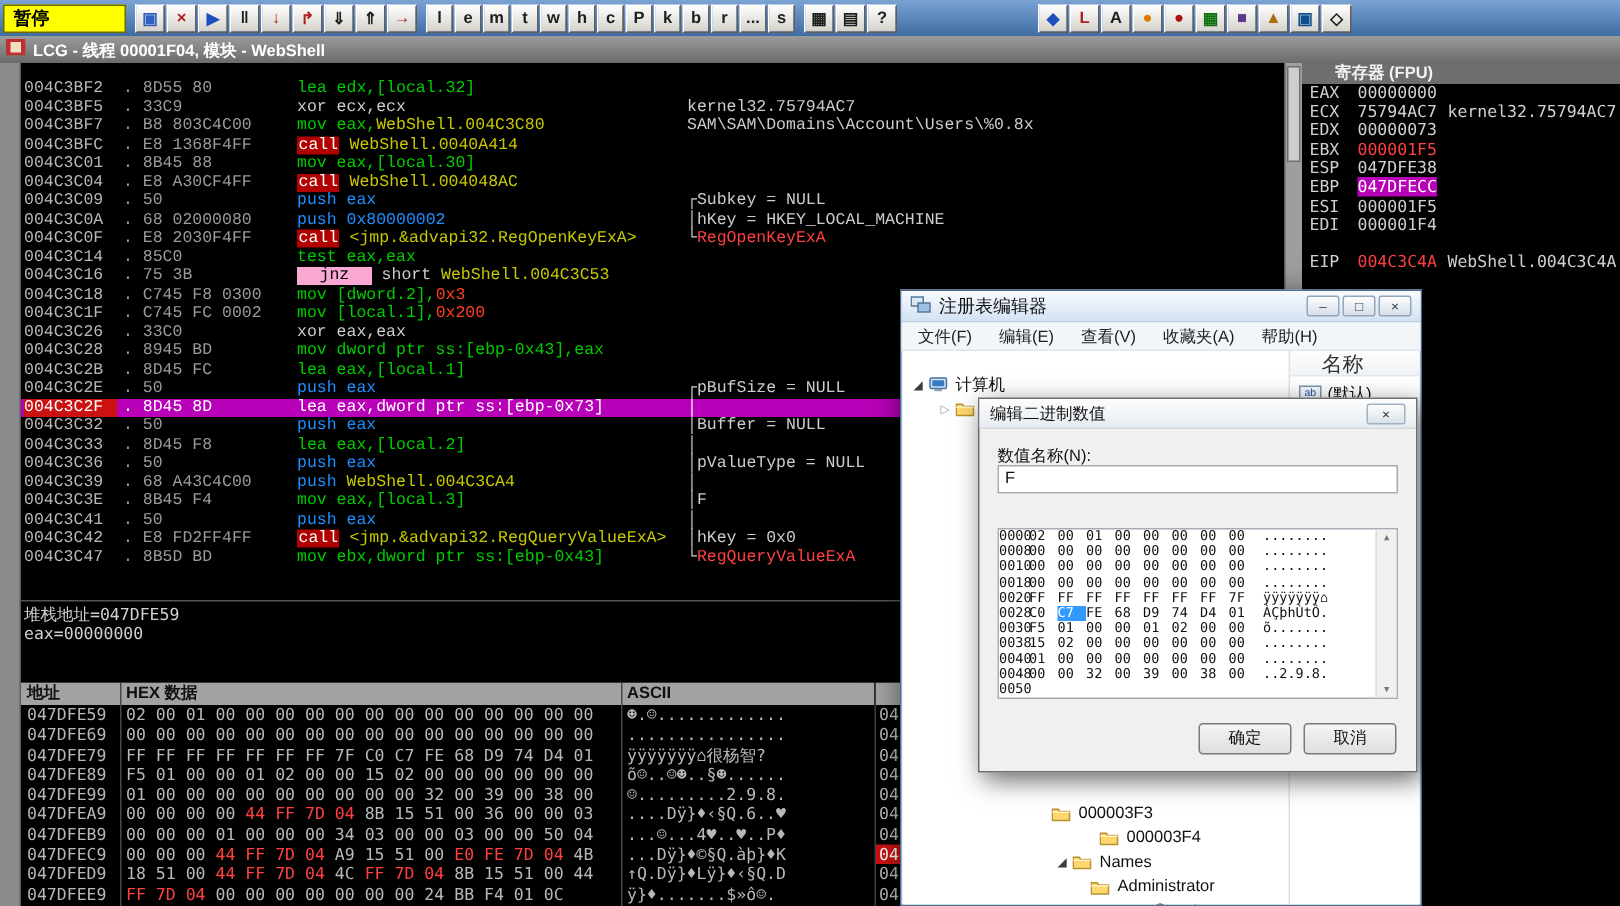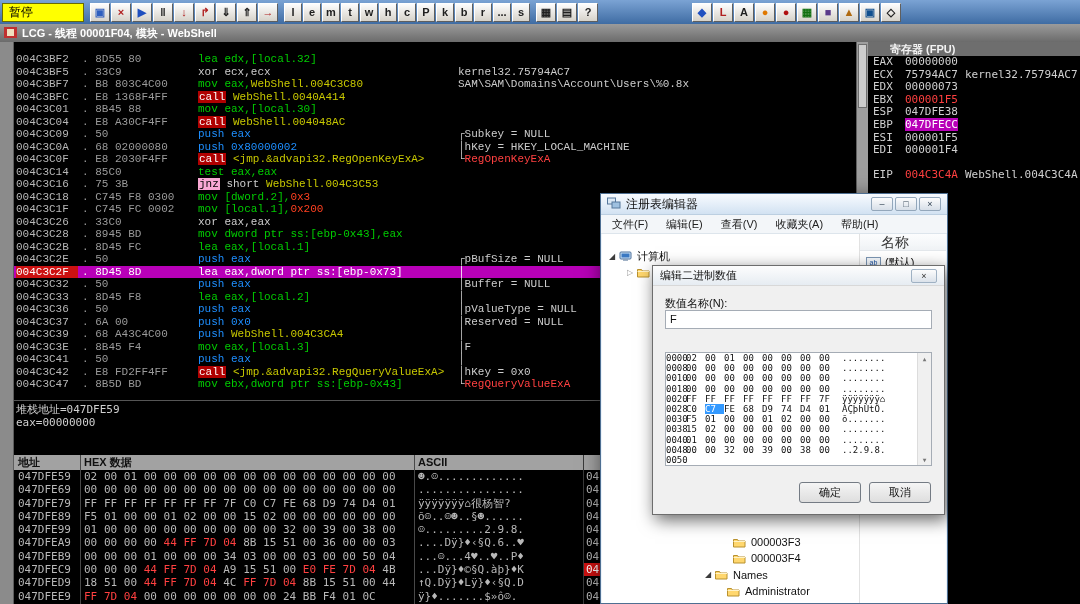--- a/index.html
+++ b/index.html
@@ -5,21 +5,21 @@
   *{box-sizing:border-box;margin:0;padding:0}
   html,body{background:#2a2a2a}
   .screen{position:relative;width:1080px;height:604px;overflow:hidden;background:#4a4a4a;
           font-family:"Liberation Sans",sans-serif;cursor:default}
   .mono{font-family:"DejaVu Sans Mono",monospace;font-size:11px}
 
   
   .toolbar{position:absolute;left:0;top:0;width:1080px;height:24px;
            background:linear-gradient(#7ba3d4,#3f6ca3);display:flex;align-items:center;padding:2px 2px;gap:6px}
   .status-box{width:82px;height:19px;background:#ffff00;border:1px solid #6a6a00;color:#000;
-              font-size:12px;font-weight:normal;line-height:17px;padding-left:6px}
+              font-size:12px;font-weight:bold;line-height:17px;padding-left:6px}
   .tb-group{display:flex;gap:1px}
   .tbtn{width:20px;height:19px;background:linear-gradient(#fdfdfd,#d6d2ca);
         border:1px solid;border-color:#ffffff #5f5f5f #5f5f5f #ffffff;
         font-size:11px;font-weight:bold;display:flex;align-items:center;justify-content:center;color:#202020}
   .lbtn{width:18px}
   .tb-right{margin-left:88px}
 
   
   .mdi-bar{position:absolute;left:0;top:24px;width:1080px;height:18px;
            background:linear-gradient(#9b9b9b,#6b6b6b);color:#fff;font-size:11px;font-weight:bold;
@@ -30,21 +30,21 @@
   
   .disasm{position:absolute;left:14px;top:42px;width:842px;height:358px;background:#000;overflow:hidden;padding-top:11px}
   .drow{position:relative;height:12.5px;line-height:12.5px;font-family:Liberation Mono, monospace;font-size:11px;white-space:pre}
   .daddr{position:absolute;left:2px;width:62px;color:#b8b8b8}
   .dhex{position:absolute;left:68px;width:114px;color:#9a9a9a}
   .dasm{position:absolute;left:184px;width:258px}
   .dcmt{position:absolute;left:444px}
   .tk-g{color:#00cc00}.tk-w{color:#cccccc}.tk-c{color:#1e8fff}.tk-y{color:#c8c800}
   .tk-n{color:#ff4020}.tk-r{color:#ff4040}
   .tk-cb{background:#b00000;color:#fff;padding:0 1px}
-  .tk-jb{background:#f9a8d4;color:#000;padding:0 1px}
+  .tk-jb{background:#f9a8d4;color:#000;padding:0 15px}
   .tk-sel{color:#fff}
   .dsel{background:#b800b8}
   .dsel .daddr{background:#cc1111;color:#fff}
   .dsel .dhex{color:#fff}
   .dsel .tk-w{color:#fff}
 
   .vscroll{position:absolute;left:856px;top:42px;width:12px;height:358px;background:#9e9e9e;border-left:1px solid #606060}
   .vthumb{margin:2px 1px;height:64px;background:#cdcdcd;border:1px solid #6e6e6e}
 
   
@@ -206,21 +206,20 @@
         <div class="drow"><span class="daddr">004C3C18</span><span class="dhex">. C745 F8 0300</span><span class="dasm"><span class="tk-g">mov [dword.2],</span><span class="tk-n">0x3</span></span><span class="dcmt"></span></div>
         <div class="drow"><span class="daddr">004C3C1F</span><span class="dhex">. C745 FC 0002</span><span class="dasm"><span class="tk-g">mov [local.1],</span><span class="tk-n">0x200</span></span><span class="dcmt"></span></div>
         <div class="drow"><span class="daddr">004C3C26</span><span class="dhex">. 33C0</span><span class="dasm"><span class="tk-w">xor eax,eax</span></span><span class="dcmt"></span></div>
         <div class="drow"><span class="daddr">004C3C28</span><span class="dhex">. 8945 BD</span><span class="dasm"><span class="tk-g">mov dword ptr ss:[ebp-0x43],eax</span></span><span class="dcmt"></span></div>
         <div class="drow"><span class="daddr">004C3C2B</span><span class="dhex">. 8D45 FC</span><span class="dasm"><span class="tk-g">lea eax,[local.1]</span></span><span class="dcmt"></span></div>
         <div class="drow"><span class="daddr">004C3C2E</span><span class="dhex">. 50</span><span class="dasm"><span class="tk-c">push eax</span></span><span class="dcmt"><span class="tk-w">┌pBufSize = NULL</span></span></div>
         <div class="drow dsel"><span class="daddr">004C3C2F</span><span class="dhex">. 8D45 8D</span><span class="dasm"><span class="tk-sel">lea eax,dword ptr ss:[ebp-0x73]</span></span><span class="dcmt"><span class="tk-w">│</span></span></div>
         <div class="drow"><span class="daddr">004C3C32</span><span class="dhex">. 50</span><span class="dasm"><span class="tk-c">push eax</span></span><span class="dcmt"><span class="tk-w">│Buffer = NULL</span></span></div>
         <div class="drow"><span class="daddr">004C3C33</span><span class="dhex">. 8D45 F8</span><span class="dasm"><span class="tk-g">lea eax,[local.2]</span></span><span class="dcmt"><span class="tk-w">│</span></span></div>
         <div class="drow"><span class="daddr">004C3C36</span><span class="dhex">. 50</span><span class="dasm"><span class="tk-c">push eax</span></span><span class="dcmt"><span class="tk-w">│pValueType = NULL</span></span></div>
-        <div class="drow"><span class="daddr">004C3C37</span><span class="dhex">. 6A 00</span><span class="dasm"><span class="tk-c">push 0x0</span></span><span class="dcmt"><span class="tk-w">│Reserved = NULL</span></span></div>
         <div class="drow"><span class="daddr">004C3C39</span><span class="dhex">. 68 A43C4C00</span><span class="dasm"><span class="tk-c">push </span><span class="tk-y">WebShell.004C3CA4</span></span><span class="dcmt"><span class="tk-w">│</span></span></div>
         <div class="drow"><span class="daddr">004C3C3E</span><span class="dhex">. 8B45 F4</span><span class="dasm"><span class="tk-g">mov eax,[local.3]</span></span><span class="dcmt"><span class="tk-w">│F</span></span></div>
         <div class="drow"><span class="daddr">004C3C41</span><span class="dhex">. 50</span><span class="dasm"><span class="tk-c">push eax</span></span><span class="dcmt"><span class="tk-w">│</span></span></div>
         <div class="drow"><span class="daddr">004C3C42</span><span class="dhex">. E8 FD2FF4FF</span><span class="dasm"><span class="tk-cb">call</span><span class="tk-w"> </span><span class="tk-y">&lt;jmp.&amp;advapi32.RegQueryValueExA&gt;</span></span><span class="dcmt"><span class="tk-w">│hKey = 0x0</span></span></div>
         <div class="drow"><span class="daddr">004C3C47</span><span class="dhex">. 8B5D BD</span><span class="dasm"><span class="tk-g">mov ebx,dword ptr ss:[ebp-0x43]</span></span><span class="dcmt"><span class="tk-w">└</span><span class="tk-r">RegQueryValueExA</span></span></div>
       </div>
   </div>
   <div class="vscroll">
       <div class="vthumb"></div>
     </div>
@@ -363,21 +362,21 @@
               <span class="ticon">
                 <svg width="13" height="11" viewBox="0 0 13 11">
                   <path d="M0.5 2.5 h4 l1 1.5 h6.5 v6 h-11.5 z" fill="#ffd76e" stroke="#b8912f"></path>
                   <path d="M0.5 4.5 h11.5" stroke="#fff3c8"></path>
                 </svg>
               </span>
               <span class="tlabel">HKEY_CLASSES_ROOT</span>
             </div>
           </div>
         <div class="re-tree-bottom">
-            <div class="trow" style="padding-left: 118px; align-items: center;">
+            <div class="trow" style="padding-left: 86px; align-items: center;">
               <span class="texp"></span>
               <span class="ticon">
                 <svg width="13" height="11" viewBox="0 0 13 11">
                   <path d="M0.5 2.5 h4 l1 1.5 h6.5 v6 h-11.5 z" fill="#ffd76e" stroke="#b8912f"></path>
                   <path d="M0.5 4.5 h11.5" stroke="#fff3c8"></path>
                 </svg>
               </span>
               <span class="tlabel">000003F3</span>
             </div>
             <div class="trow" style="padding-left: 118px;">

